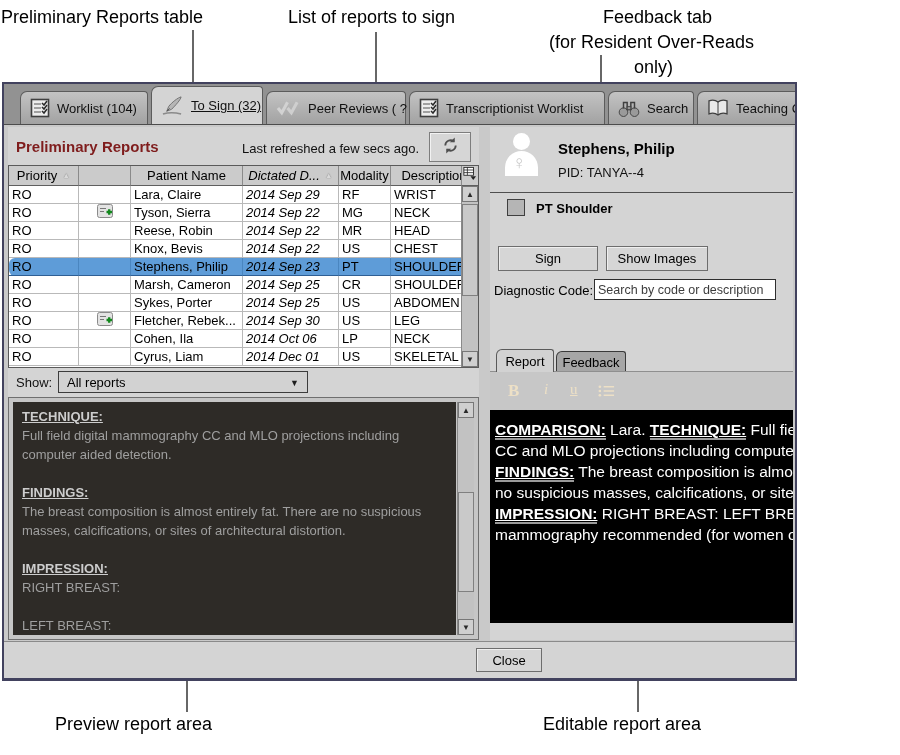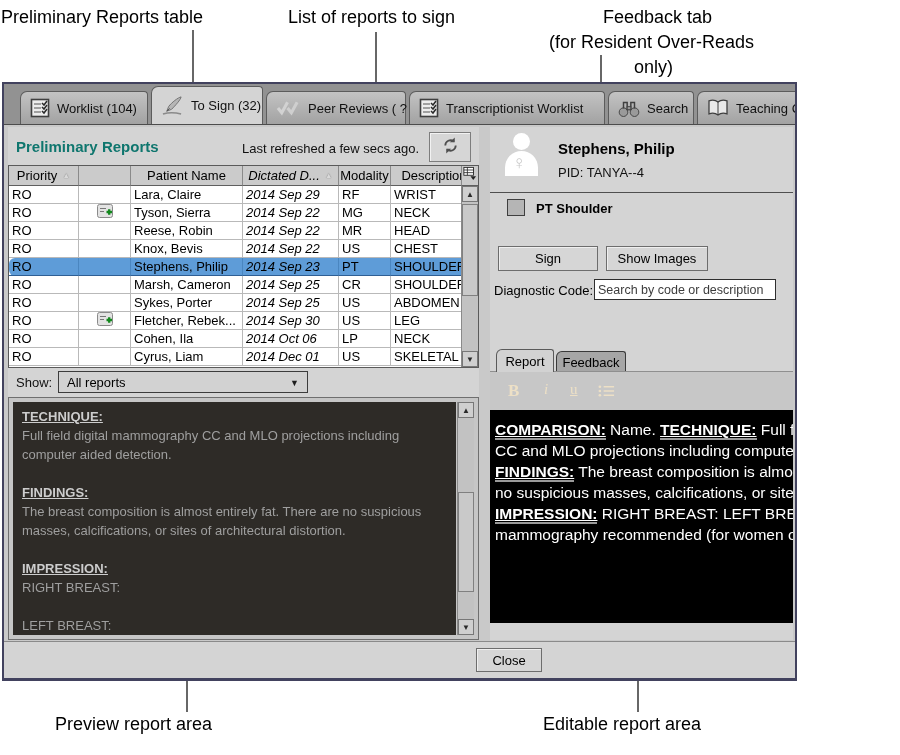--- a/index.html
+++ b/index.html
@@ -31,21 +31,21 @@
   .tab.active{height:38px;background:#d4d4d4;z-index:2;}
   .tab .tab-icon{display:inline-flex;align-items:center;}
 
   
   #content{position:absolute;left:0;top:41px;right:0;bottom:36px;}
   #content.tex{}
   #left-panel{position:absolute;left:4px;top:2px;width:471px;height:513px;background:#d4d4d4;}
   #right-panel{position:absolute;left:486px;top:2px;width:303px;height:513px;background:#d4d4d4;overflow:hidden;}
 
   
-  .lp-title{position:absolute;left:8px;top:11px;font-size:15px;font-weight:bold;color:#0f766e;}
+  .lp-title{position:absolute;left:8px;top:11px;font-size:15px;font-weight:bold;color:#7f1d1d;}
   .lp-refresh-status{position:absolute;right:60px;top:14px;font-size:13px;color:#111;}
   .refresh-btn{position:absolute;right:8px;top:5px;width:40px;height:28px;background:#d6d6d6;
                border:1px solid #7d7d7d;box-shadow:inset 1px 1px 0 #f2f2f2;
                display:flex;align-items:center;justify-content:center;}
 
   #table-box{position:absolute;left:0;top:38px;width:471px;height:203px;
              box-sizing:border-box;border:1px solid #5a5a5a;background:#fff;}
   .thead{display:flex;height:20px;background:#cbcbcb;}
   .th{box-sizing:border-box;border-right:1px solid #8a8a8a;border-bottom:1px solid #5f5f5f;
       font-size:13px;color:#000;display:flex;align-items:center;justify-content:center;gap:5px;
@@ -156,21 +156,21 @@
       <div class="tab" style="width: 128px;">
         <span class="tab-icon">
           <svg width="20" height="20" viewBox="0 0 20 20">
             <rect x="1.5" y="1.5" width="17" height="17" fill="#ededed" stroke="#3f3f3f" stroke-width="1.6"></rect>
             <path d="M4 6h7M4 10h7M4 14h7" stroke="#555" stroke-width="1.2" fill="none"></path>
             <path d="M12 5l2 2 3-4M12 9l2 2 3-4M12 13l2 2 3-4" stroke="#2a2a2a" fill="none" stroke-width="1.5"></path>
           </svg>
         </span>
         <span>Worklist (104)</span>
       </div>
-      <div class="tab active" style="width: 112px;">
+      <div class="tab active" style="width: 112px; text-decoration: underline;">
         <span class="tab-icon">
           <svg width="23" height="21" viewBox="0 0 24 22">
             <path d="M21 2c-3 .5-10 6-13 10l-2 5 5-2C15 11 20.5 5 21 2z" fill="#b6b6b6" stroke="#6e6e6e"></path>
             <path d="M6 17l3-3" stroke="#555" fill="none"></path>
             <path d="M2 20c6-2 12-2 19 0" stroke="#8a8a8a" stroke-width="1.6" fill="none"></path>
           </svg>
         </span>
         <span>To Sign (32)</span>
       </div>
       <div class="tab" style="width: 140px;">
@@ -424,21 +424,21 @@
         <span id="tb-under" class="tb-ico">u</span>
         <span id="tb-list" class="tb-ico"><svg width="17" height="14" viewBox="0 0 18 14">
               <circle cx="2" cy="2.5" r="1.4" fill="#ede0c6"></circle>
               <circle cx="2" cy="7" r="1.4" fill="#ede0c6"></circle>
               <circle cx="2" cy="11.5" r="1.4" fill="#ede0c6"></circle>
               <path d="M6 2.5h11M6 7h11M6 11.5h11" stroke="#ede0c6" stroke-width="1.7" fill="none"></path>
             </svg></span>
       </div>
 
       <div id="editor">
-          <div class="ed-line"><span class="ed-h">COMPARISON:</span><span>  Name.  </span><span class="ed-h">TECHNIQUE:</span><span>  Full field digital mammography</span></div>
+          <div class="ed-line"><span class="ed-h">COMPARISON:</span><span>  Lara.  </span><span class="ed-h">TECHNIQUE:</span><span>  Full field digital mammography</span></div>
           <div class="ed-line"><span>CC and MLO projections including computer aided detection.</span></div>
           <div class="ed-line"><span class="ed-h">FINDINGS:</span><span>  The breast composition is almost entirely fat.</span></div>
           <div class="ed-line"><span>no suspicious masses, calcifications, or sites of architectural distortion.</span></div>
           <div class="ed-line"><span class="ed-h">IMPRESSION:</span><span>  RIGHT BREAST: LEFT BREAST: Annual screening</span></div>
           <div class="ed-line"><span>mammography recommended (for women over the age of</span></div>
         </div>
     </div>
   </div>
 
   <div id="bottombar">

